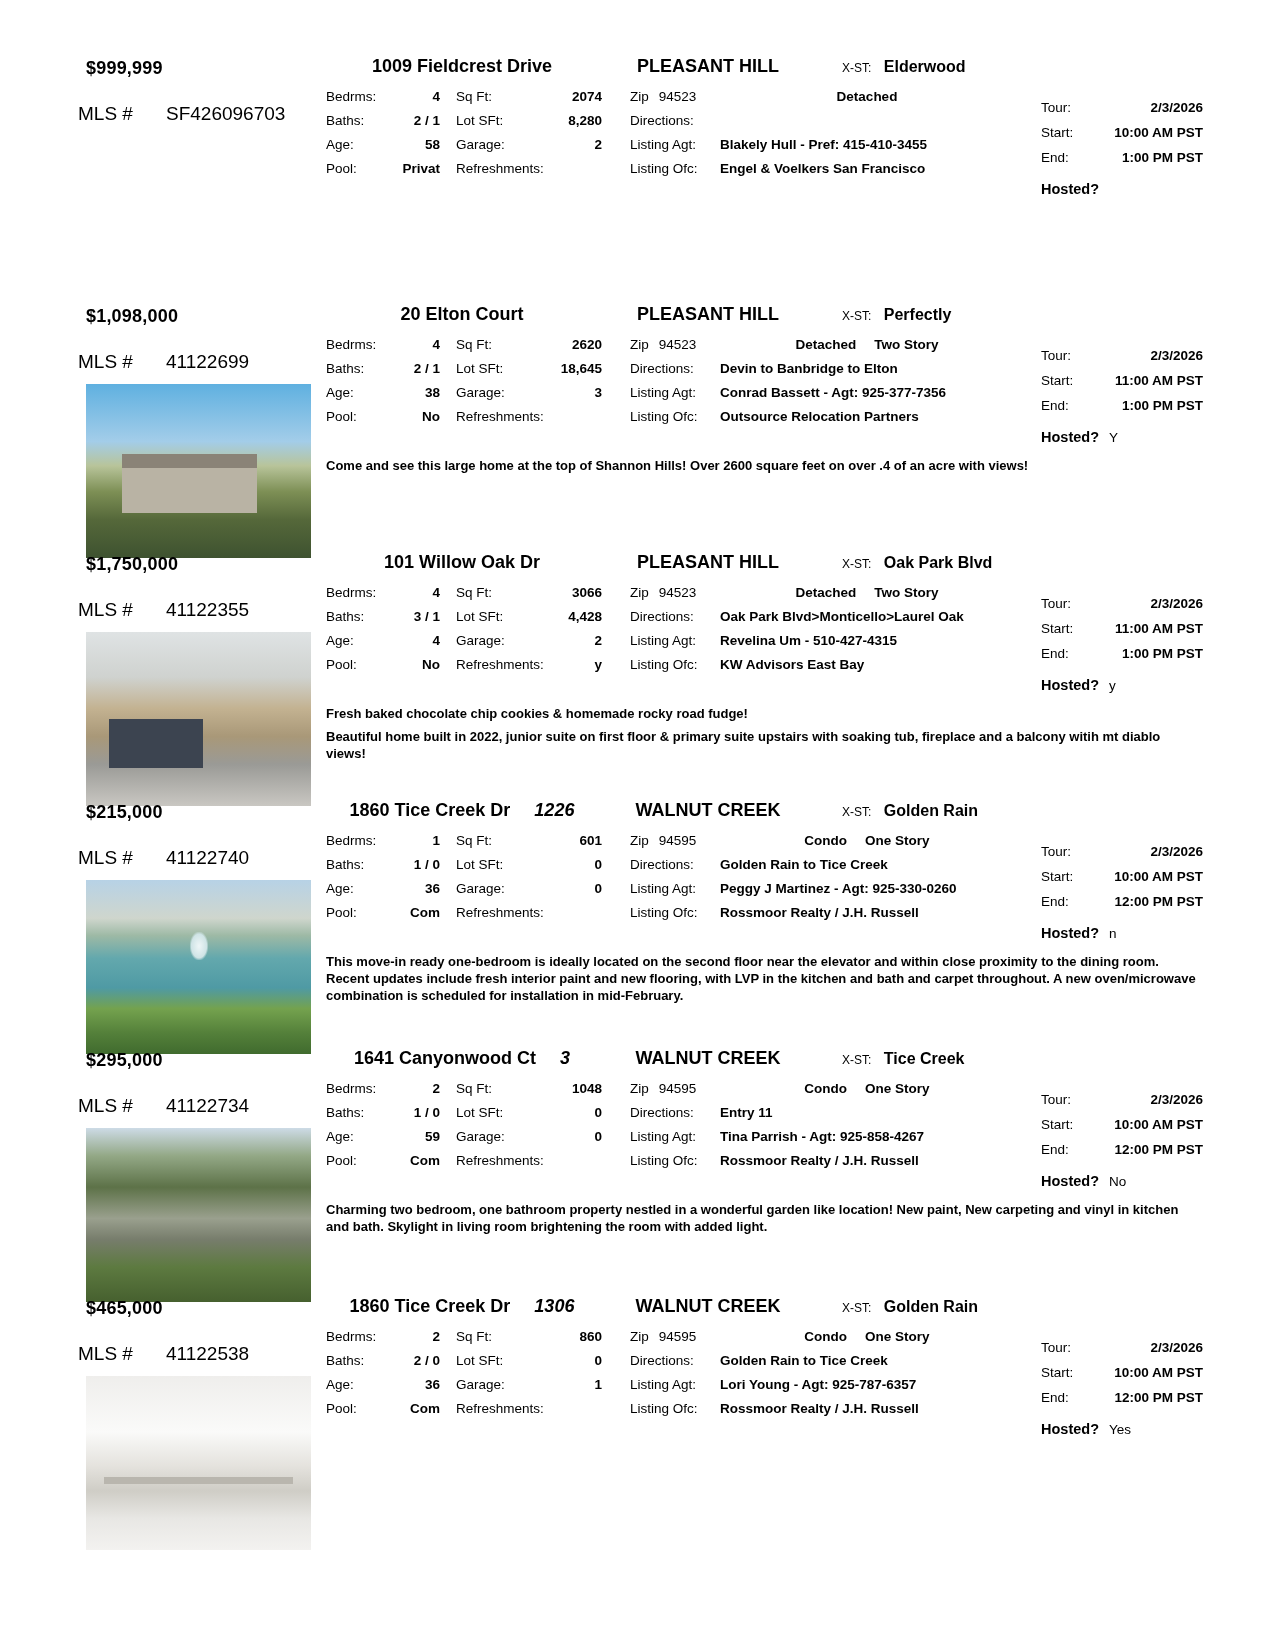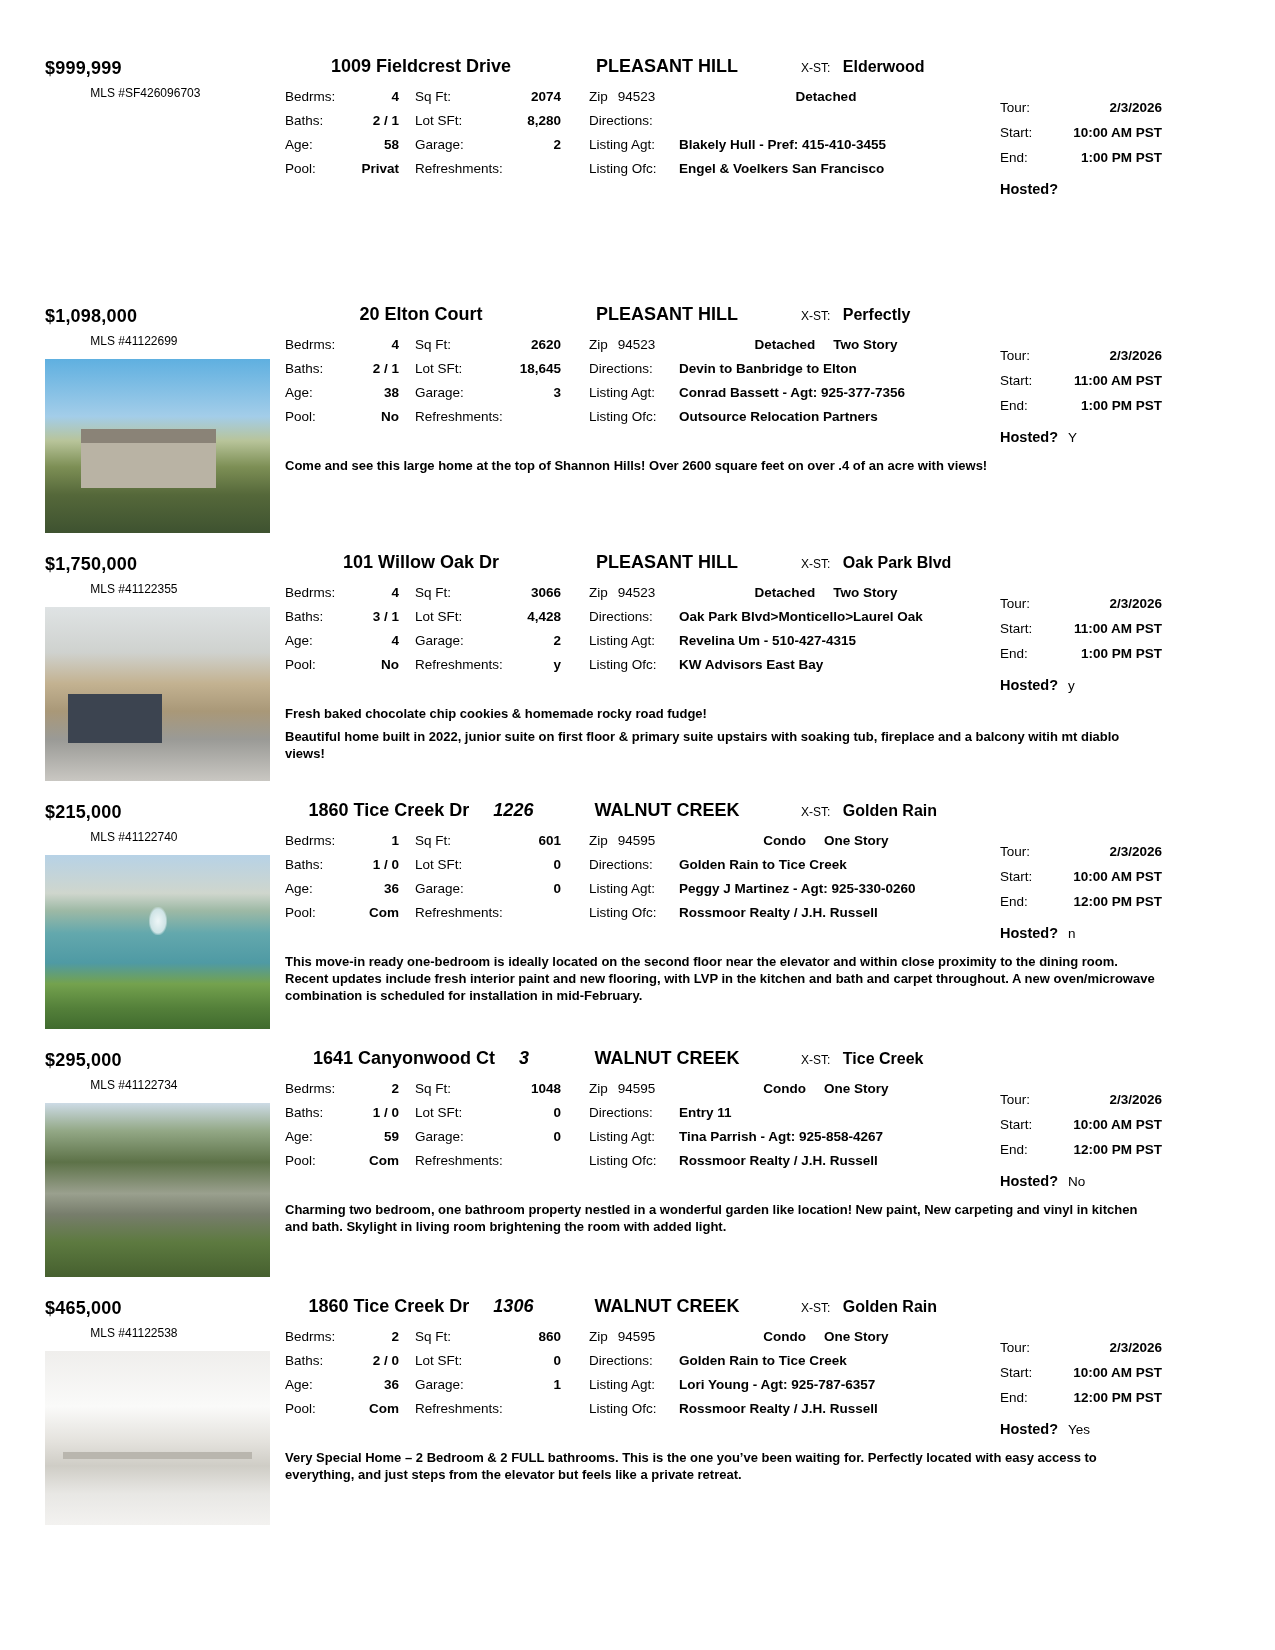--- a/index.html
+++ b/index.html
@@ -2,27 +2,27 @@
 <html><head>
 <meta charset="utf-8">
 <title>Tour Sheet</title>
 <style>
   * { box-sizing: border-box; }
   html, body { margin: 0; padding: 0; }
   body {
     width: 1275px; height: 1650px; background: #ffffff; color: #000;
     font-family: "Liberation Sans", sans-serif; overflow: hidden;
   }
-  .page { position: relative; width: 1275px; height: 1650px; padding-top: 56px; }
+  .page { position: relative; width: 1275px; height: 1650px; padding-top: 56px; padding-left: 41px; }
   .listing { position: relative; min-height: 248px; }
 
   
   .l-left { position: absolute; left: 37px; top: 2px; width: 233px; }
   .price { margin-left: 8px; font-size: 18px; font-weight: bold; letter-spacing: .2px; }
-  .mls-row { margin-top: 7px; font-size: 12px; display: flex; text-align: right; }
+  .mls-row { margin-top: 24px; font-size: 19px; display: flex; }
   .mls-row .lab { width: 88px; }
   .photo { margin-left: 8px; margin-top: 11px; width: 225px; height: 174px; position: relative; overflow: hidden; }
 
   .photo-house-trees { background: linear-gradient(180deg,#5fb0e0 0%,#a3cde9 33%,#b8c49a 47%,#7d8f55 62%,#55683a 78%,#3e5230 100%); }
   .photo-house-trees::before { content:""; position:absolute; left:16%; top:40%; width:60%; height:26%;
     background:#b9b3a4; border-top: 14px solid #8a8377; }
   .photo-modern-house { background: linear-gradient(180deg,#dfe3e4 0%,#cfd2cf 26%,#c3b291 44%,#a99878 60%,#9a9a96 76%,#c9c7c2 100%); }
   .photo-modern-house::before { content:""; position:absolute; left:10%; top:50%; width:42%; height:28%; background:#3c4450; }
   .photo-pond-fountain { background: linear-gradient(180deg,#b7d2e6 0%,#cfd6cd 22%,#9db9a5 32%,#63a8ad 45%,#4f9aa4 62%,#74a24e 74%,#54803a 88%,#406b2e 100%); }
   .photo-pond-fountain::before { content:""; position:absolute; left:46%; top:30%; width:8%; height:16%;
@@ -593,21 +593,20 @@
           <span class="c1v">Com</span>
           <span class="c2l">Refreshments:</span>
           <span class="c2v"></span>
           <span class="c3">
             <span class="c3l">Listing Ofc:</span>
             <span class="c3v">Rossmoor Realty / J.H. Russell</span>
           </span>
         </div>
       </div>
 
-      <p class="remark">Very Special Home – 2 Bedroom &amp; 2 FULL bathrooms. This is the one you’ve been waiting for. Perfectly located with easy access to everything, and just steps from the elevator but feels like a private retreat.</p>
 
     </div>
 
     <div class="l-tour">
       <div class="trow">
         <span>Tour:</span>
         <span class="tv">2/3/2026</span>
       </div>
       <div class="trow">
         <span>Start:</span>

